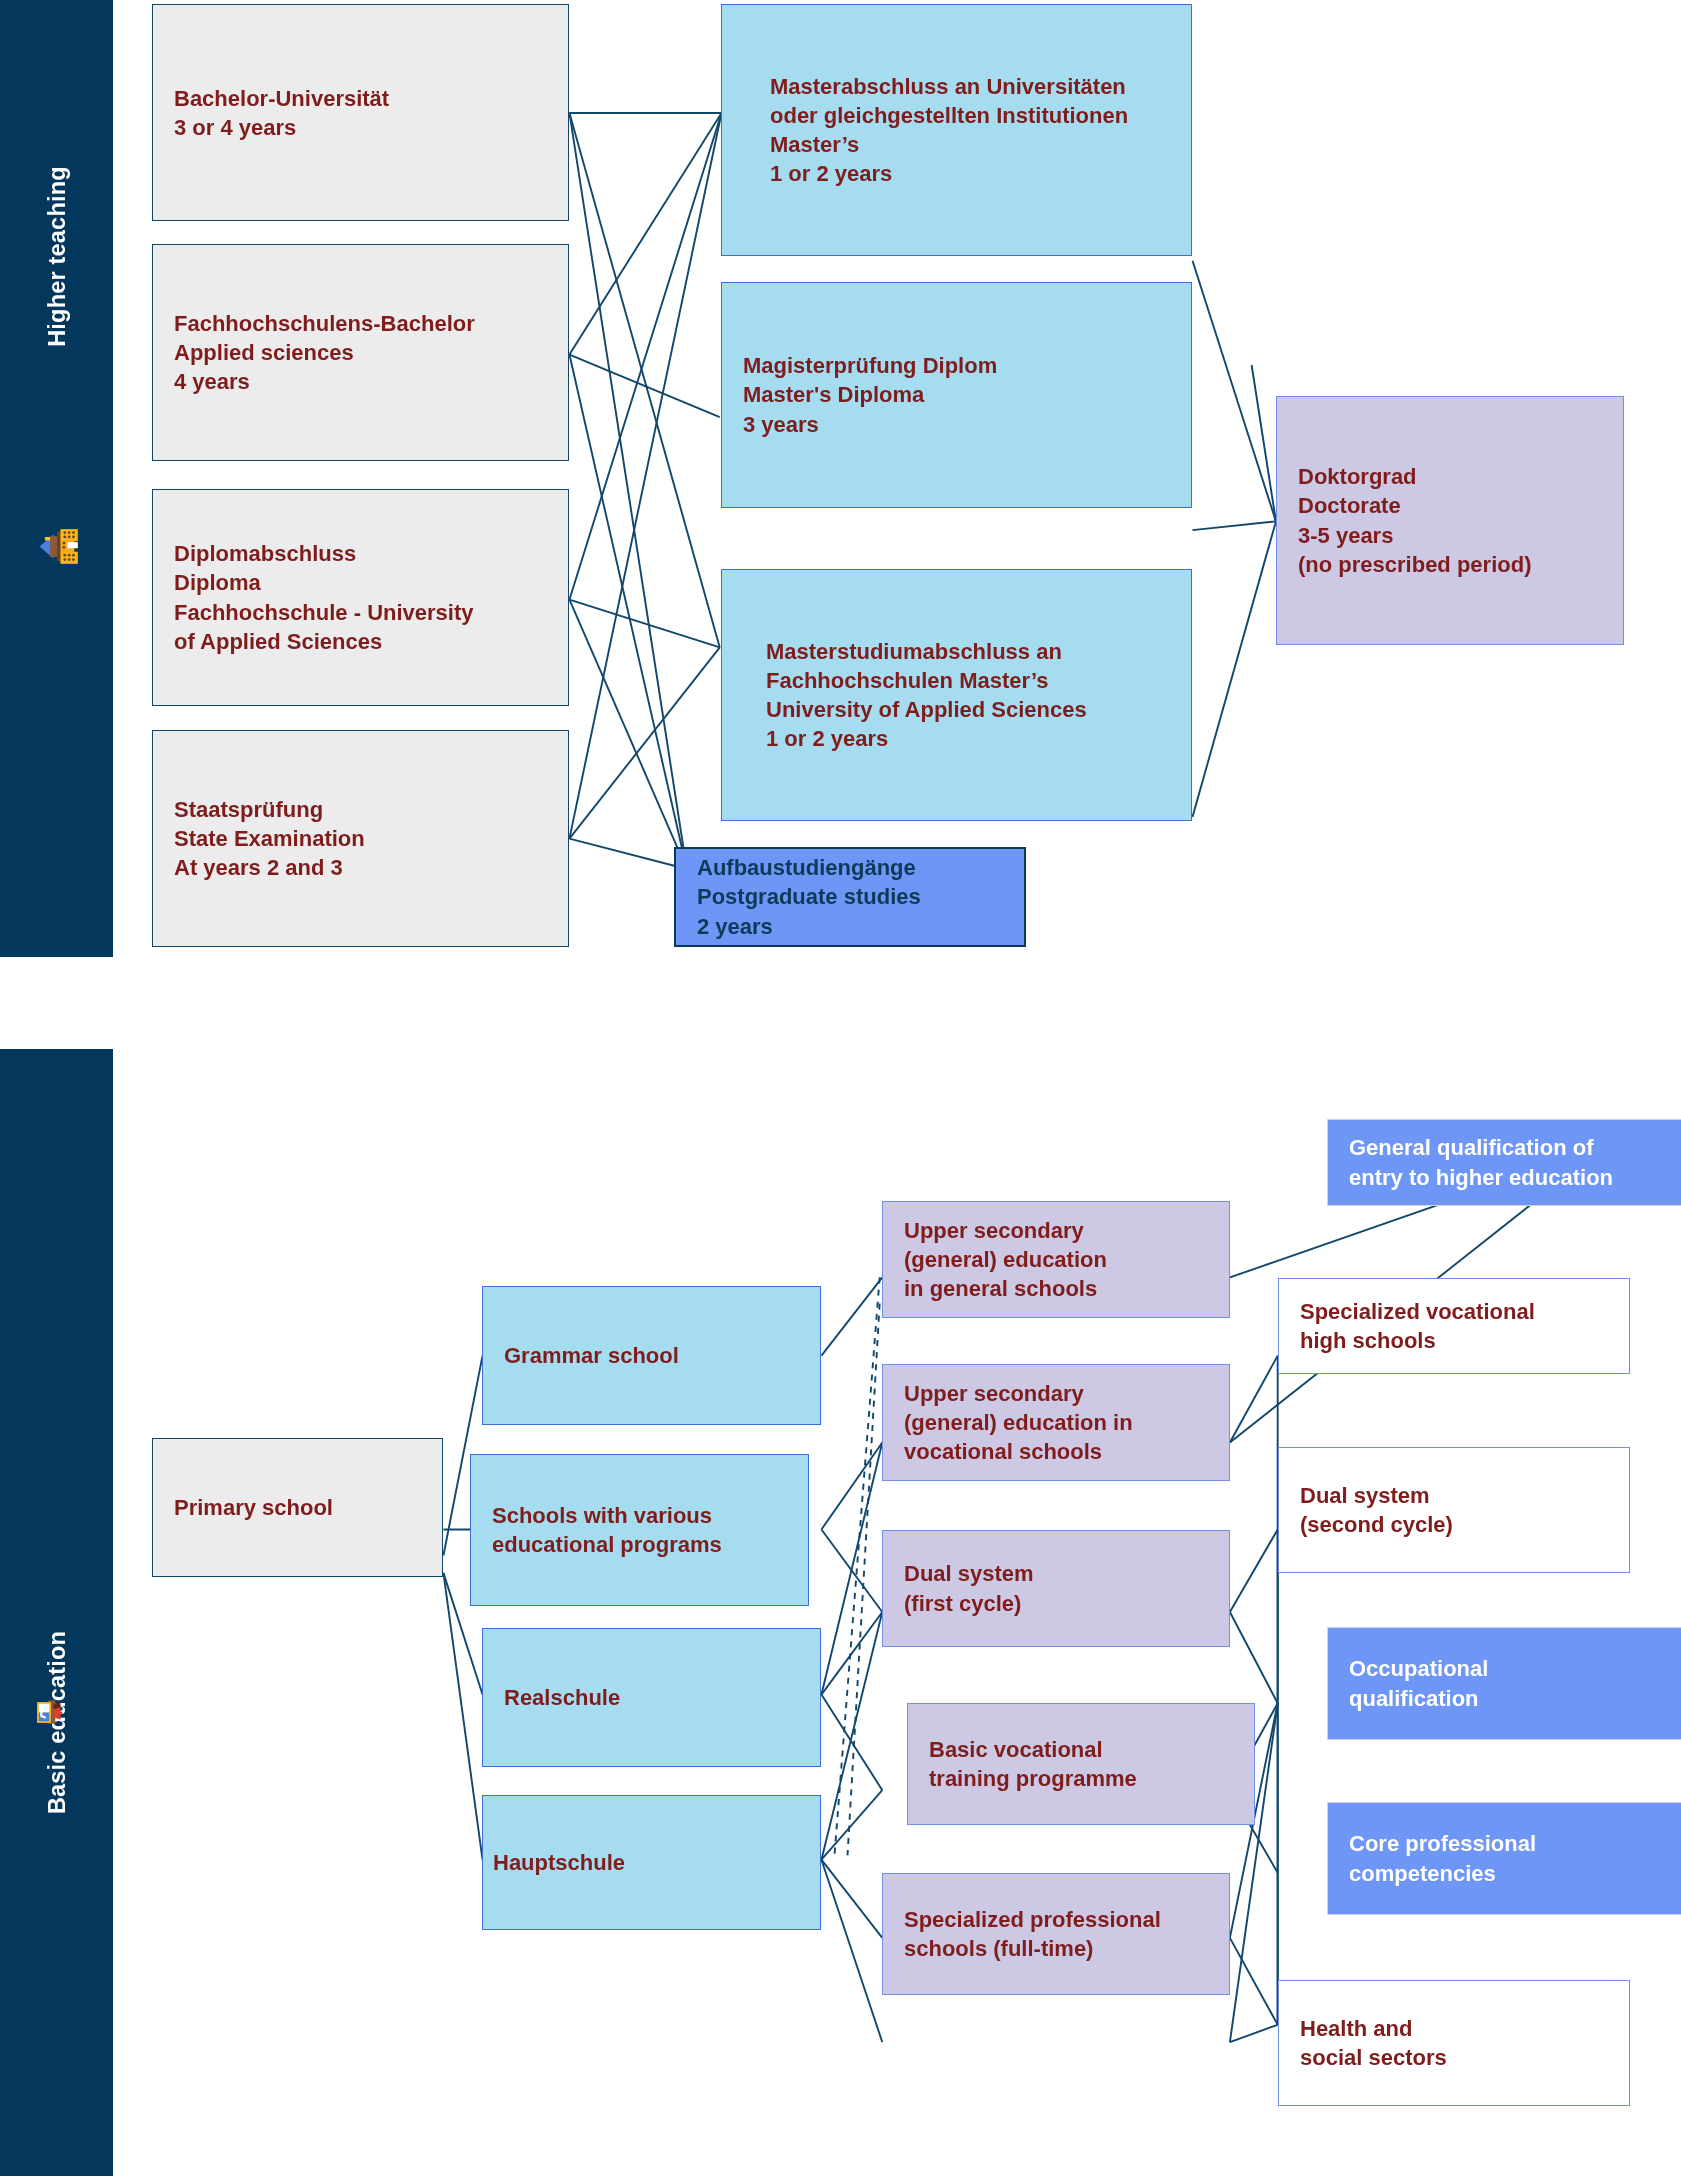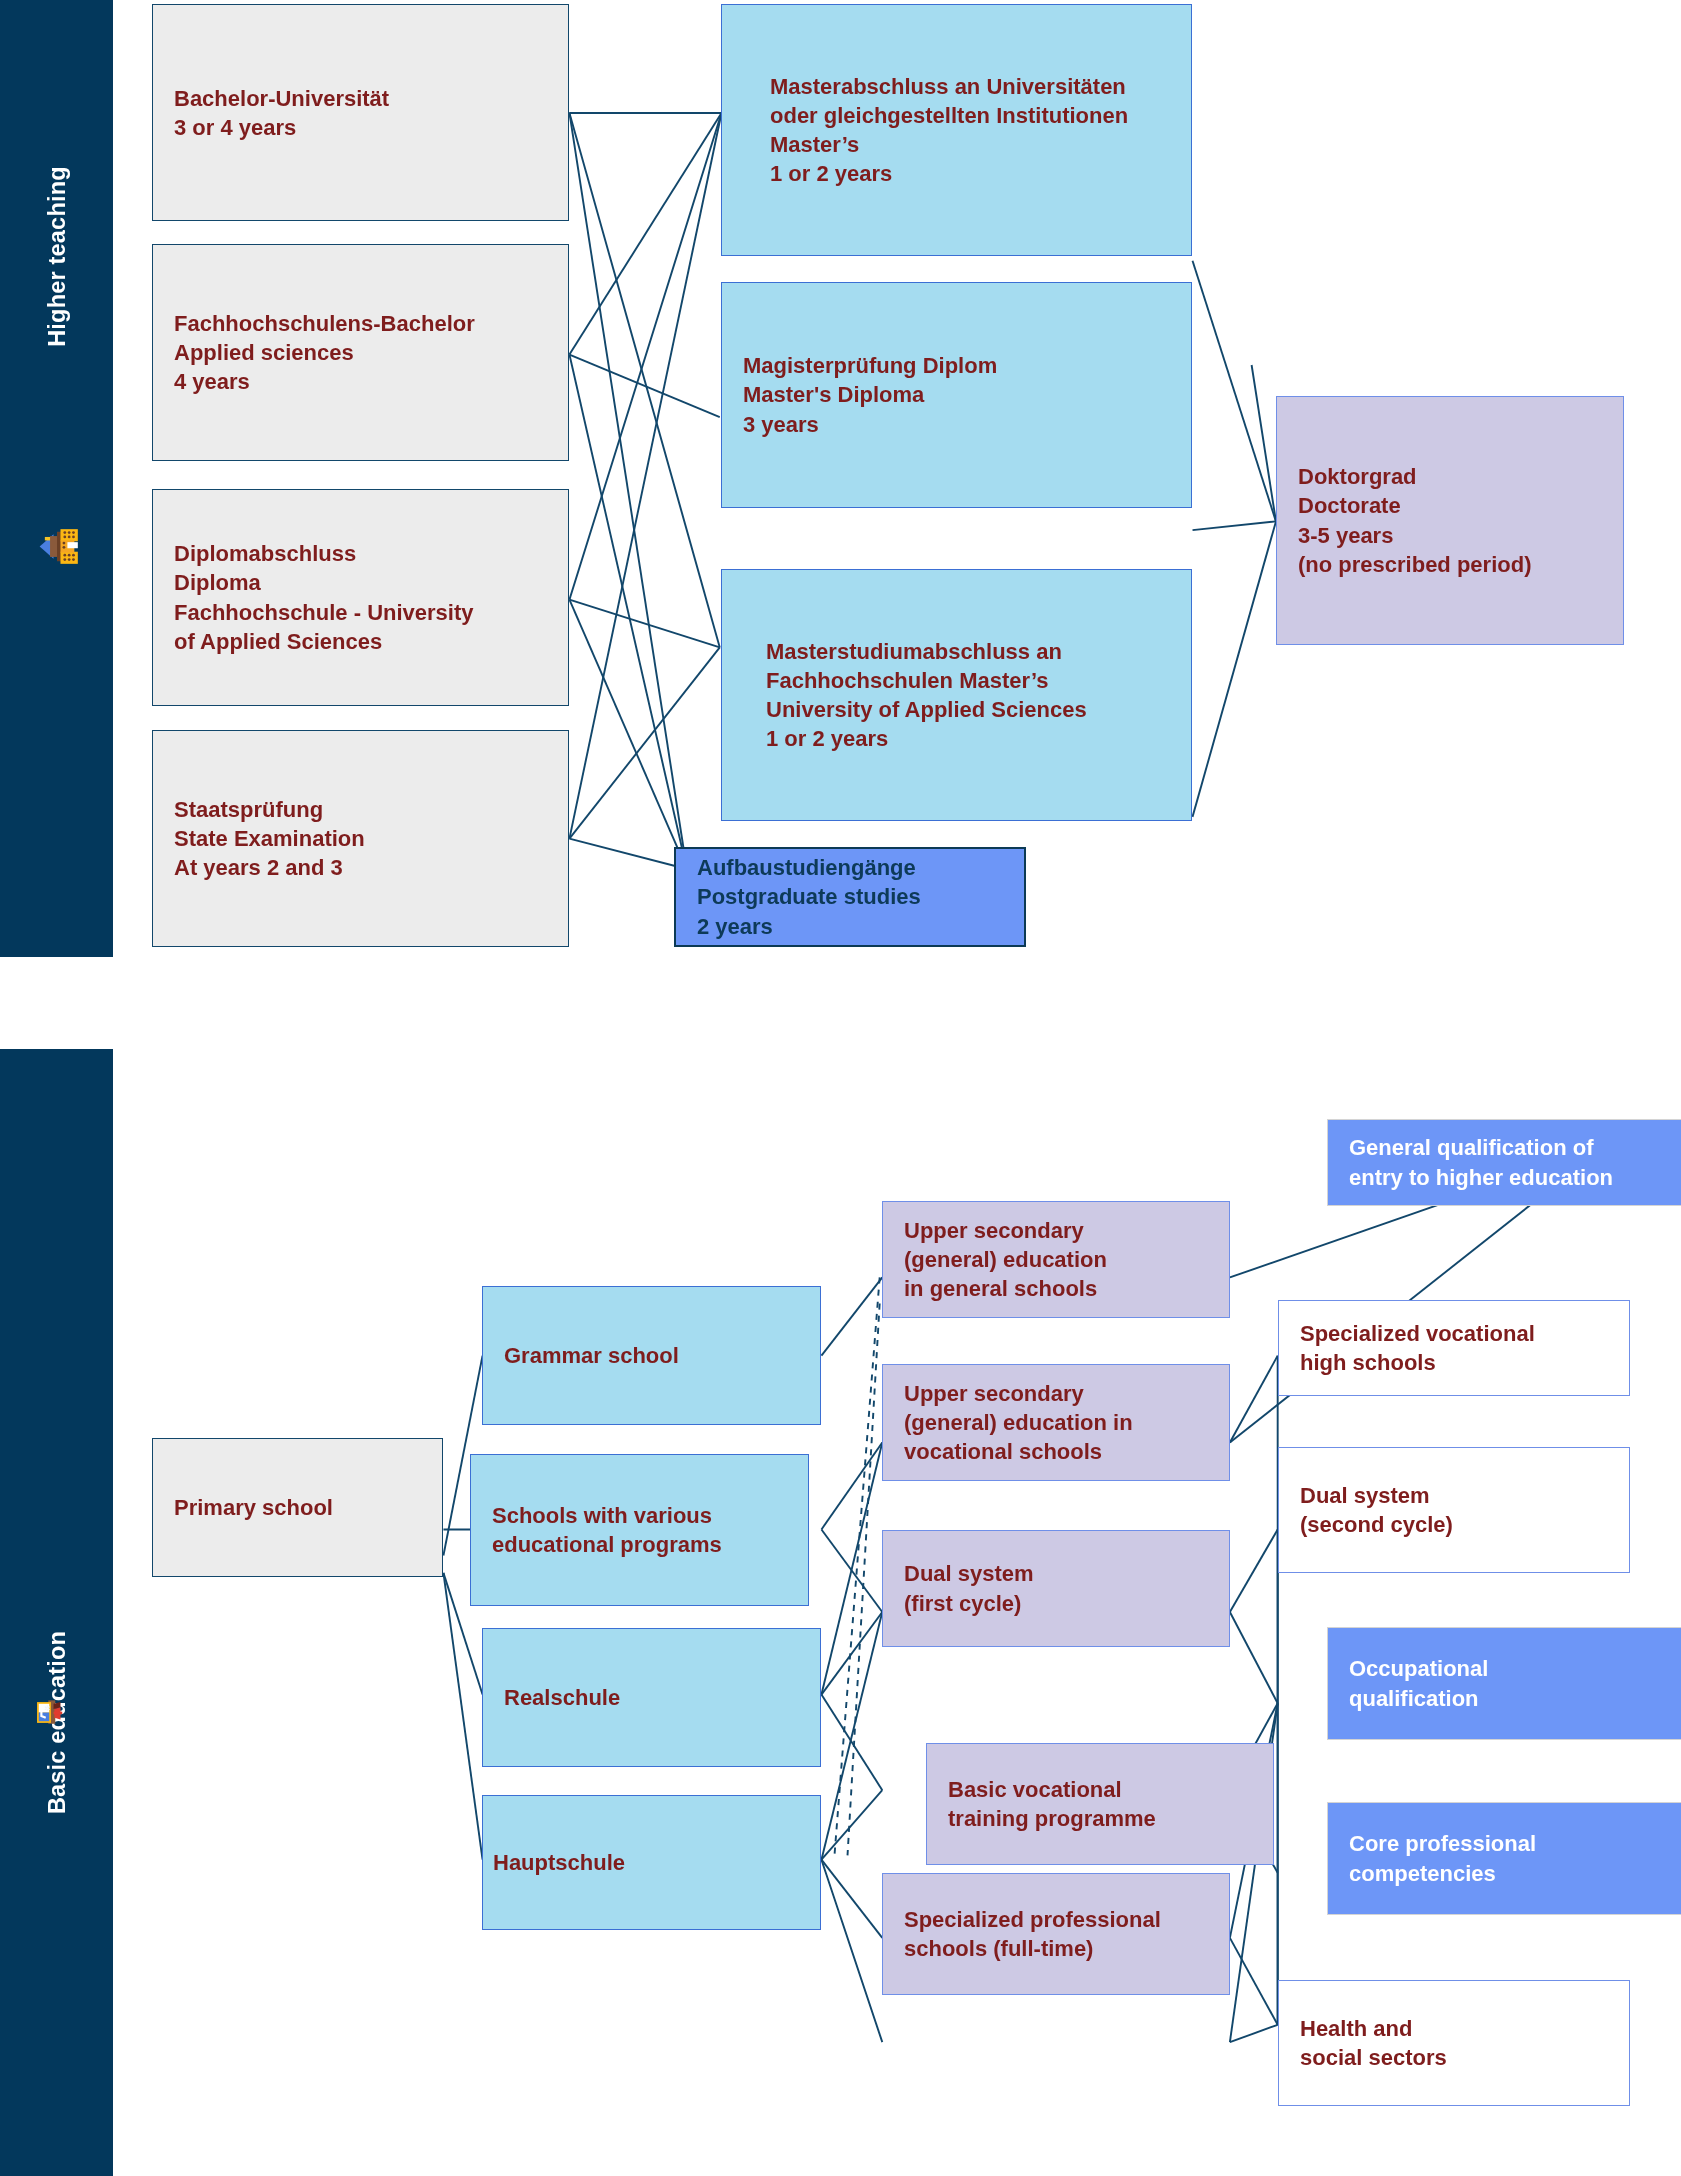--- a/index.html
+++ b/index.html
@@ -184,28 +184,28 @@
 <div class="box b-cyan" style="left:482px;top:1795px;width:339px;height:135px;padding-left:10px;">Hauptschule</div>
 
 <div class="box b-lilac" style="left:882px;top:1201px;width:348px;height:117px;">Upper secondary
 (general) education
 in general schools</div>
 <div class="box b-lilac" style="left:882px;top:1364px;width:348px;height:117px;">Upper secondary
 (general) education in
 vocational schools</div>
 <div class="box b-lilac" style="left:882px;top:1530px;width:348px;height:117px;">Dual system
 (first cycle)</div>
-<div class="box b-lilac" style="left:926px;top:1703px;width:348px;height:122px;margin-top:40px;">Basic vocational
+<div class="box b-lilac" style="left:907px;top:1703px;width:348px;height:122px;">Basic vocational
 training programme</div>
 <div class="box b-lilac" style="left:882px;top:1873px;width:348px;height:122px;">Specialized professional
 schools (full-time)</div>
 
 <div class="box b-blue" style="left:1327px;top:1119px;width:355px;height:87px;">General qualification of
 entry to higher education</div>
-<div class="box b-white" style="left:1278px;top:1278px;width:352px;height:96px;margin-top:22px;">Specialized vocational
+<div class="box b-white" style="left:1278px;top:1278px;width:352px;height:96px;">Specialized vocational
 high schools</div>
 <div class="box b-white" style="left:1278px;top:1447px;width:352px;height:126px;">Dual system
 (second cycle)</div>
 <div class="box b-blue" style="left:1327px;top:1627px;width:355px;height:113px;">Occupational
 qualification</div>
 <div class="box b-blue" style="left:1327px;top:1802px;width:355px;height:113px;">Core professional
 competencies</div>
 <div class="box b-white" style="left:1278px;top:1980px;width:352px;height:126px;">Health and
 social sectors</div>
 

